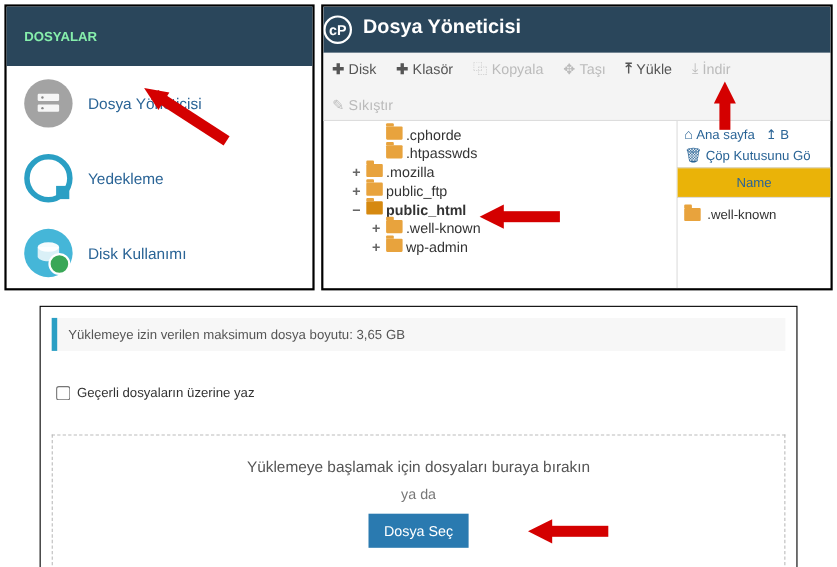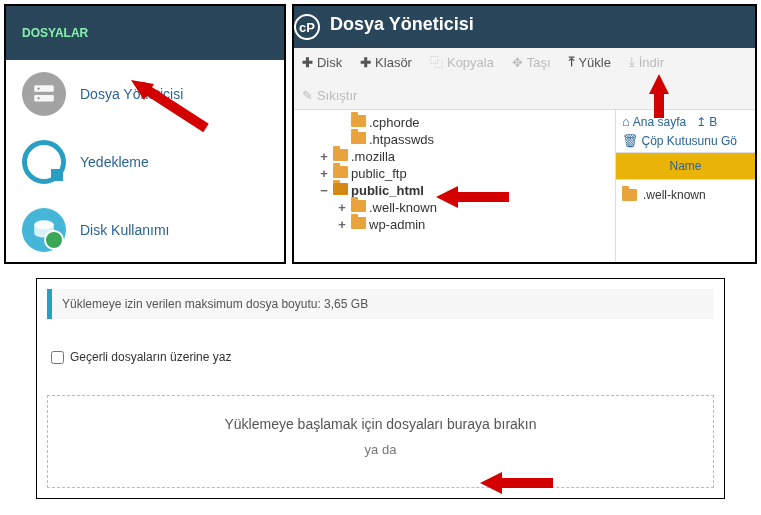--- a/index.html
+++ b/index.html
@@ -195,20 +195,21 @@
 
 <div class="bottom-panel">
   <div class="info-bar">Yüklemeye izin verilen maksimum dosya boyutu: 3,65 GB</div>
   <label class="overwrite">
     <input type="checkbox" style="">
     <span>Geçerli dosyaların üzerine yaz</span>
   </label>
   <div class="dropzone">
     <div>Yüklemeye başlamak için dosyaları buraya bırakın</div>
     <div class="or">ya da</div>
+    <button class="btn-primary">Dosya Seç</button>
     <svg class="arrow" style="left:430px;top:72px;" width="80" height="30">
           <polygon points="2,15 24,4 24,26" fill="#d40000"></polygon>
           <rect x="20" y="10" width="55" height="10" fill="#d40000"></rect>
         </svg>
   </div>
 </div>
 
 </div>
 
 </body></html>

